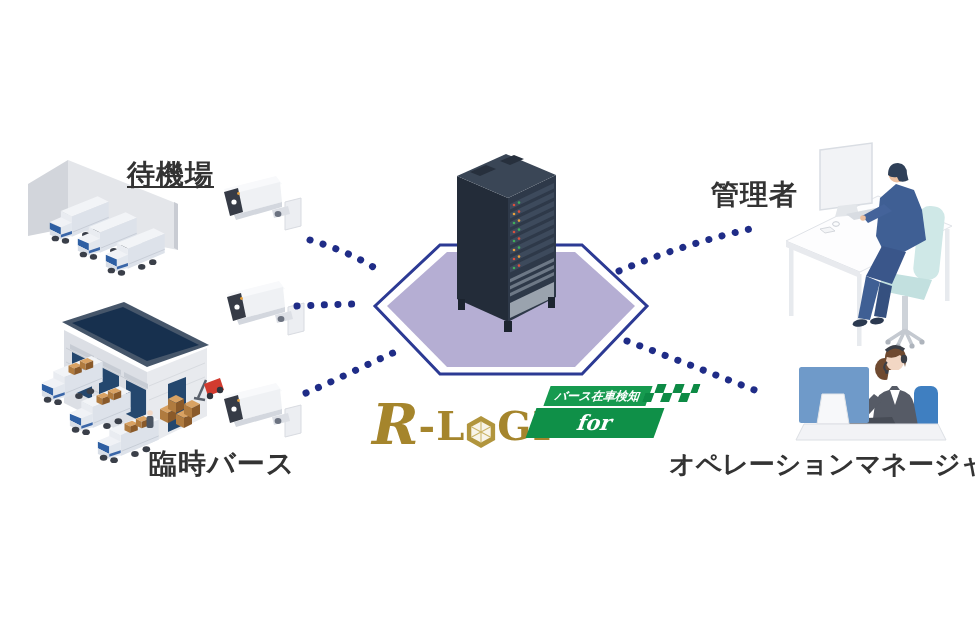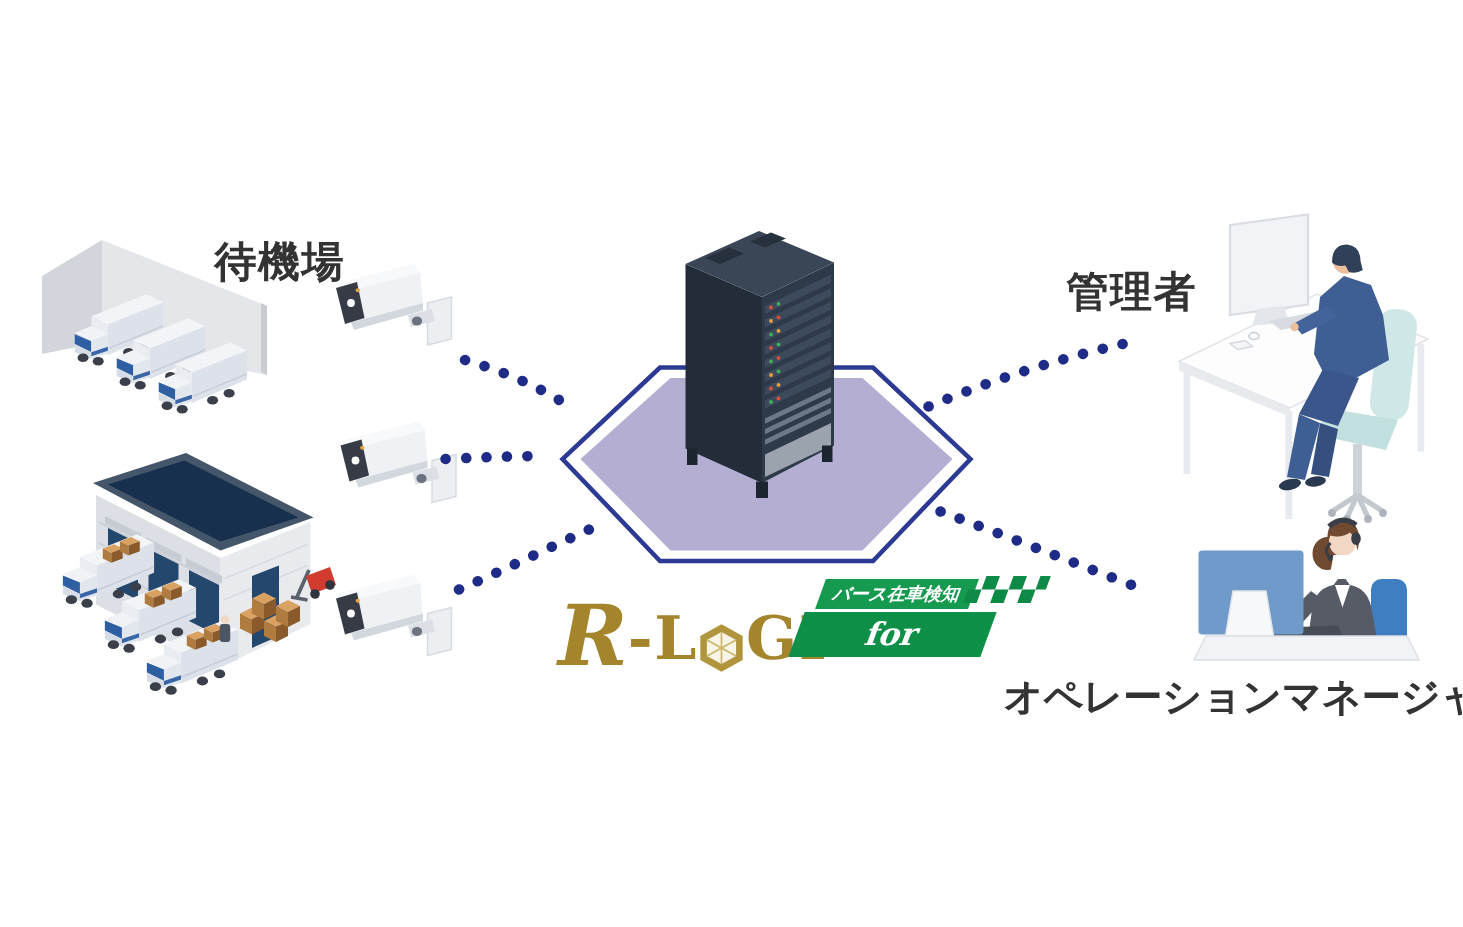--- a/index.html
+++ b/index.html
@@ -270,21 +270,22 @@
 
     <polygon points="840,419 892,417 897,427 845,429" fill="#474c56"></polygon>
 
     <rect x="799" y="367" width="70" height="56" rx="2.5" fill="#6f9ac9"></rect>
     <polygon points="822,394 844,394 849,424 817,424" fill="#f7f8fa" stroke="#e2e5e9" stroke-width="1"></polygon>
 
     <polygon points="804,424 938,424 946,440 796,440" fill="#f2f3f6" stroke="#dcdfe4" stroke-width="1"></polygon>
   </g>
 </svg>
 
-<div class="label" style="left:143px;top:156px;">待機場</div>
+<div class="label" style="left:127px;top:156px;text-decoration:underline;">待機場</div>
+<div class="label" style="left:149px;top:445px;">臨時バース</div>
 <div class="label" style="left:711px;top:176px;">管理者</div>
 <div class="label small" style="left:669px;top:447px;">オペレーションマネージャー</div>
 
 <div class="logo">
   <span class="logo-r">R</span>
   <span class="logo-l">-L</span>
   <svg class="logo-gem" width="30" height="34" viewBox="0 0 34 38">
     <polygon points="17,1 33,10 33,28 17,37 1,28 1,10" fill="#b1953d"></polygon>
     <polygon points="17,7 28,13 28,25 17,31 6,25 6,13" fill="#f8f4e8"></polygon>
     <path d="M17,7 L17,31 M6,13 L28,25 M28,13 L6,25" stroke="#cbb568" stroke-width="1.2"></path>

